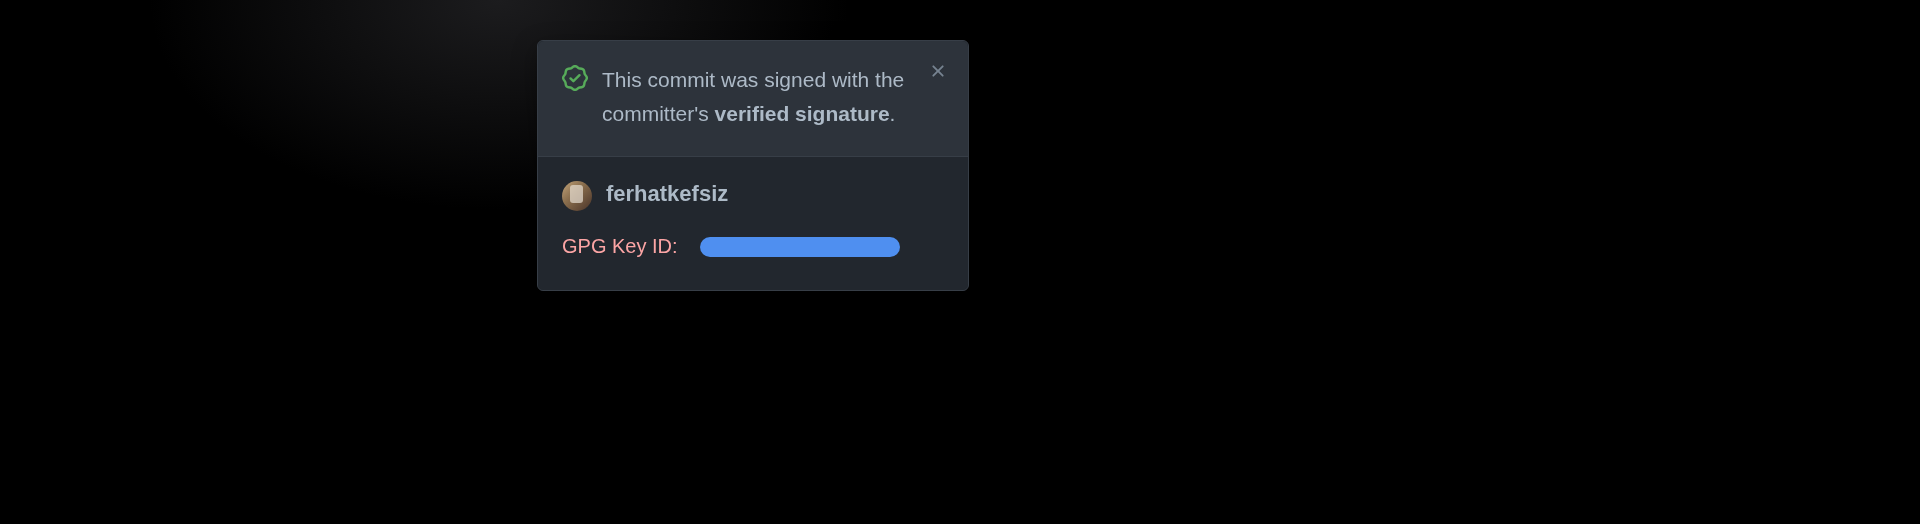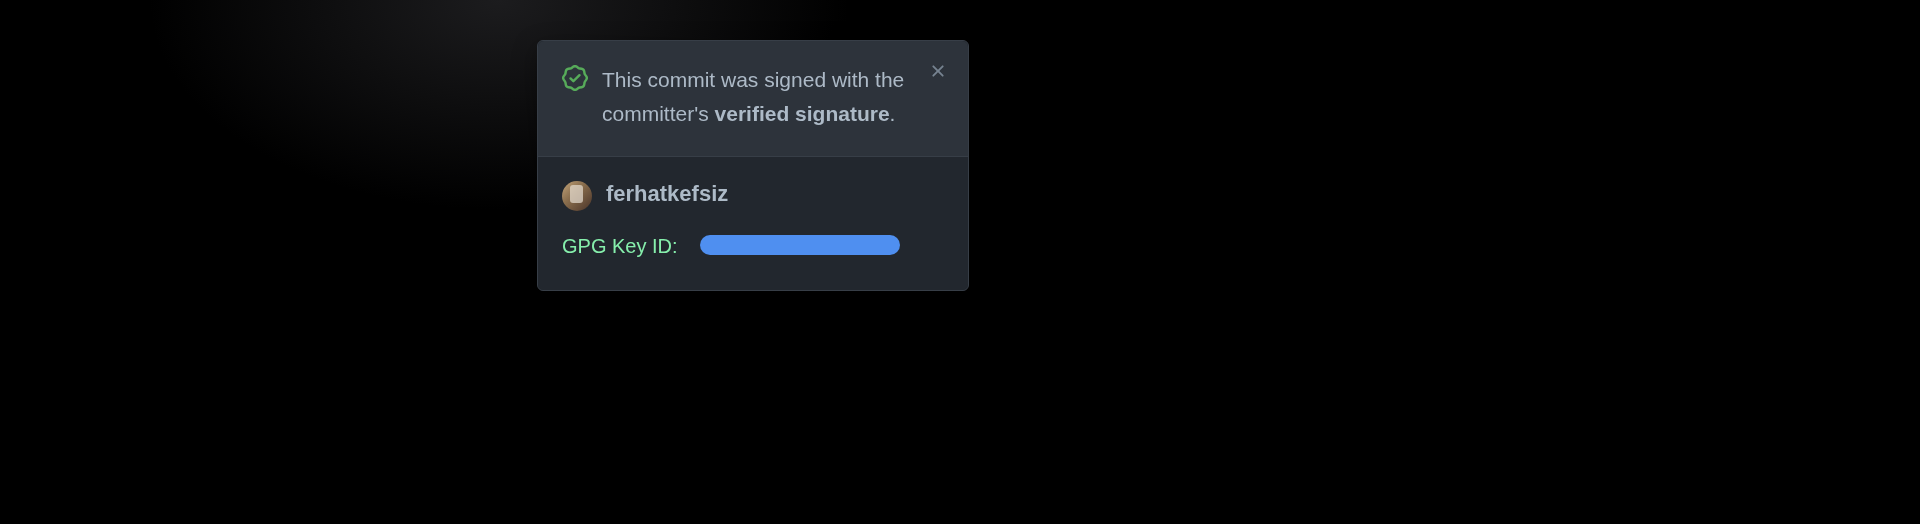--- a/index.html
+++ b/index.html
@@ -102,25 +102,25 @@
       background: #e8e0d4;
       border-radius: 3px;
       opacity: 0.7;
     }
     .username {
       color: #adbac7;
       font-size: 22px;
       font-weight: 600;
     }
     .gpg-row {
-      color: #86efac;
+      color: #fca5a5;
       font-size: 20px;
       margin-bottom: 6px;
       display: flex;
-      align-items: flex-start;
+      align-items: center;
       gap: 22px;
     }
     .redacted {
       display: inline-block;
       width: 200px;
       height: 20px;
       background: #4f8ff0;
       border-radius: 10px;
       vertical-align: middle;
     }

